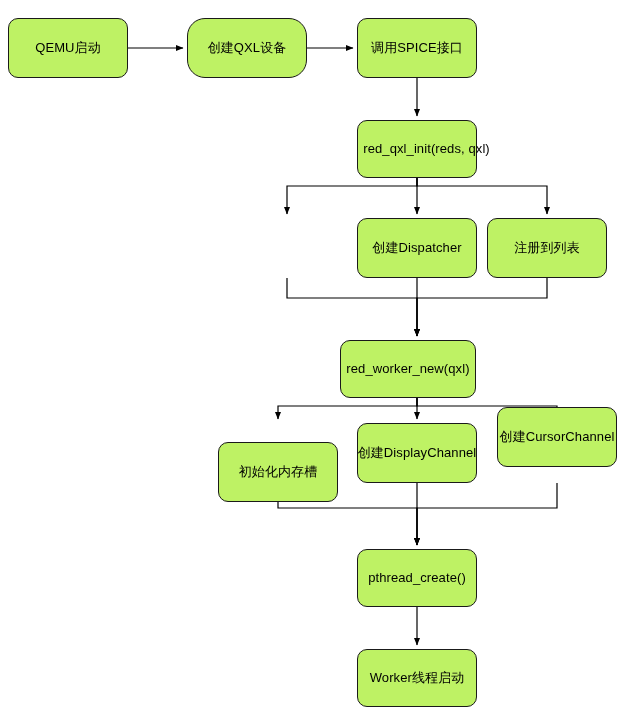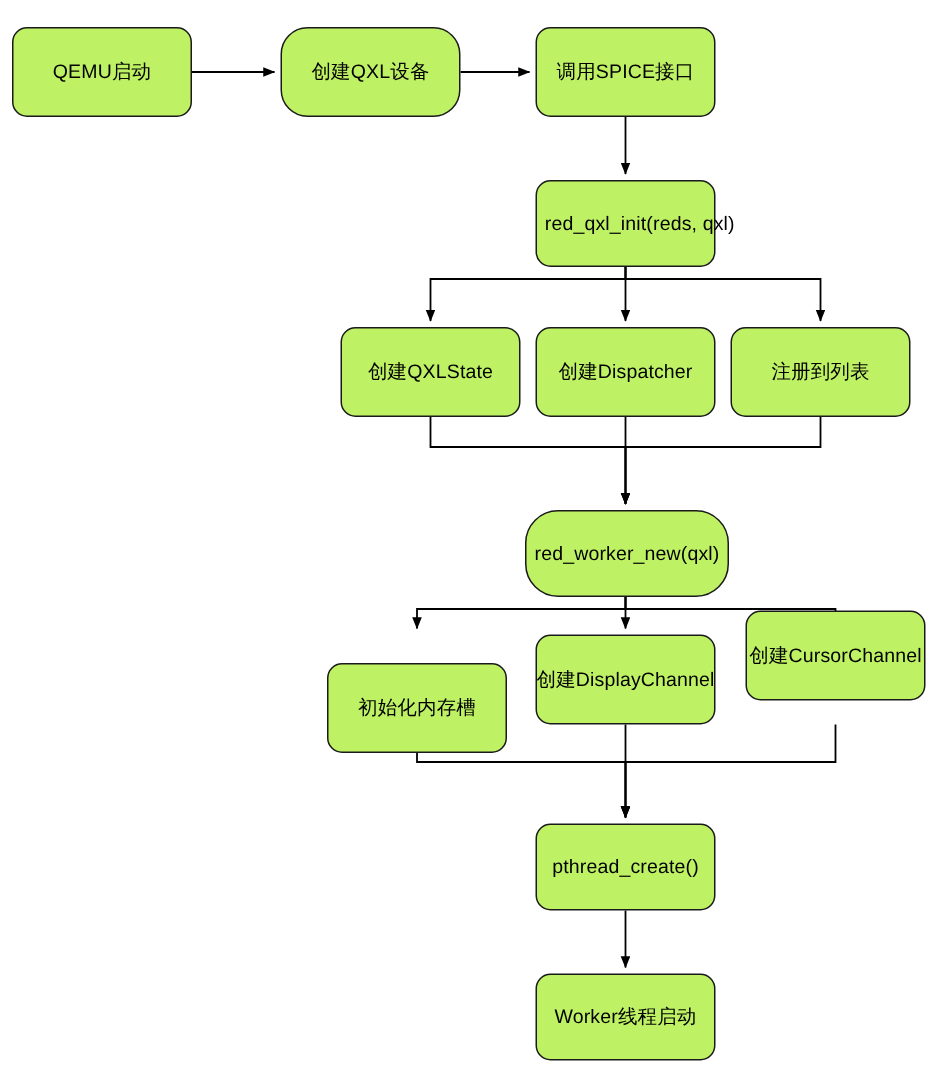--- a/index.html
+++ b/index.html
@@ -66,27 +66,26 @@
   </svg>
 
   <div class="node" style="left:8px;top:18px;width:120px;height:60px;">QEMU启动</div>
 
   <div class="node" style="left:187px;top:18px;width:120px;height:60px;border-radius:18px;">创建QXL设备</div>
 
   <div class="node" style="left:357px;top:18px;width:120px;height:60px;">调用SPICE接口</div>
 
   <div class="node" style="left:357px;top:120px;width:120px;height:58px;padding-left:19px;">red_qxl_init(reds, qxl)</div>
 
-  <div class="node" style="left:227px;top:218px;width:120px;height:60px;">创建QXLState</div>
 
   <div class="node" style="left:357px;top:218px;width:120px;height:60px;">创建Dispatcher</div>
 
   <div class="node" style="left:487px;top:218px;width:120px;height:60px;">注册到列表</div>
 
-  <div class="node" style="left:350px;top:340px;width:136px;height:58px;border-radius:22px;">red_worker_new(qxl)</div>
+  <div class="node" style="left:340px;top:340px;width:136px;height:58px;">red_worker_new(qxl)</div>
 
   <div class="node" style="left:218px;top:414px;width:120px;height:60px;margin-top:28px;">初始化内存槽</div>
 
   <div class="node" style="left:357px;top:423px;width:120px;height:60px;">创建DisplayChannel</div>
 
   <div class="node" style="left:497px;top:407px;width:120px;height:60px;">创建CursorChannel</div>
 
   <div class="node" style="left:357px;top:549px;width:120px;height:58px;">pthread_create()</div>
 
   <div class="node" style="left:357px;top:649px;width:120px;height:58px;">Worker线程启动</div>

